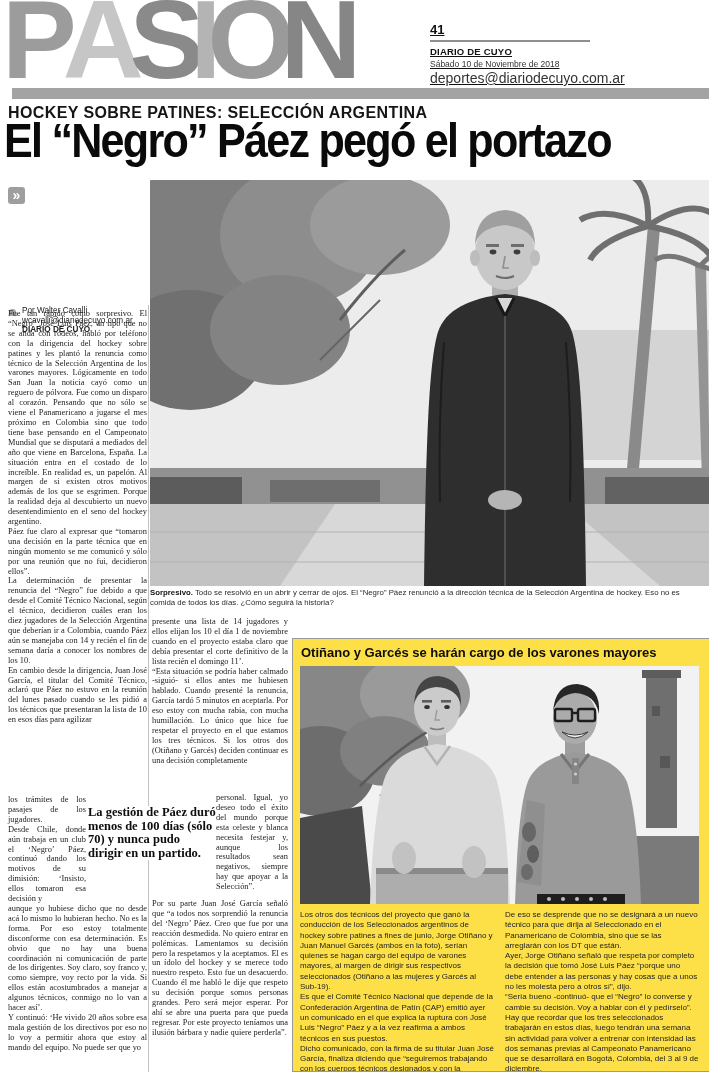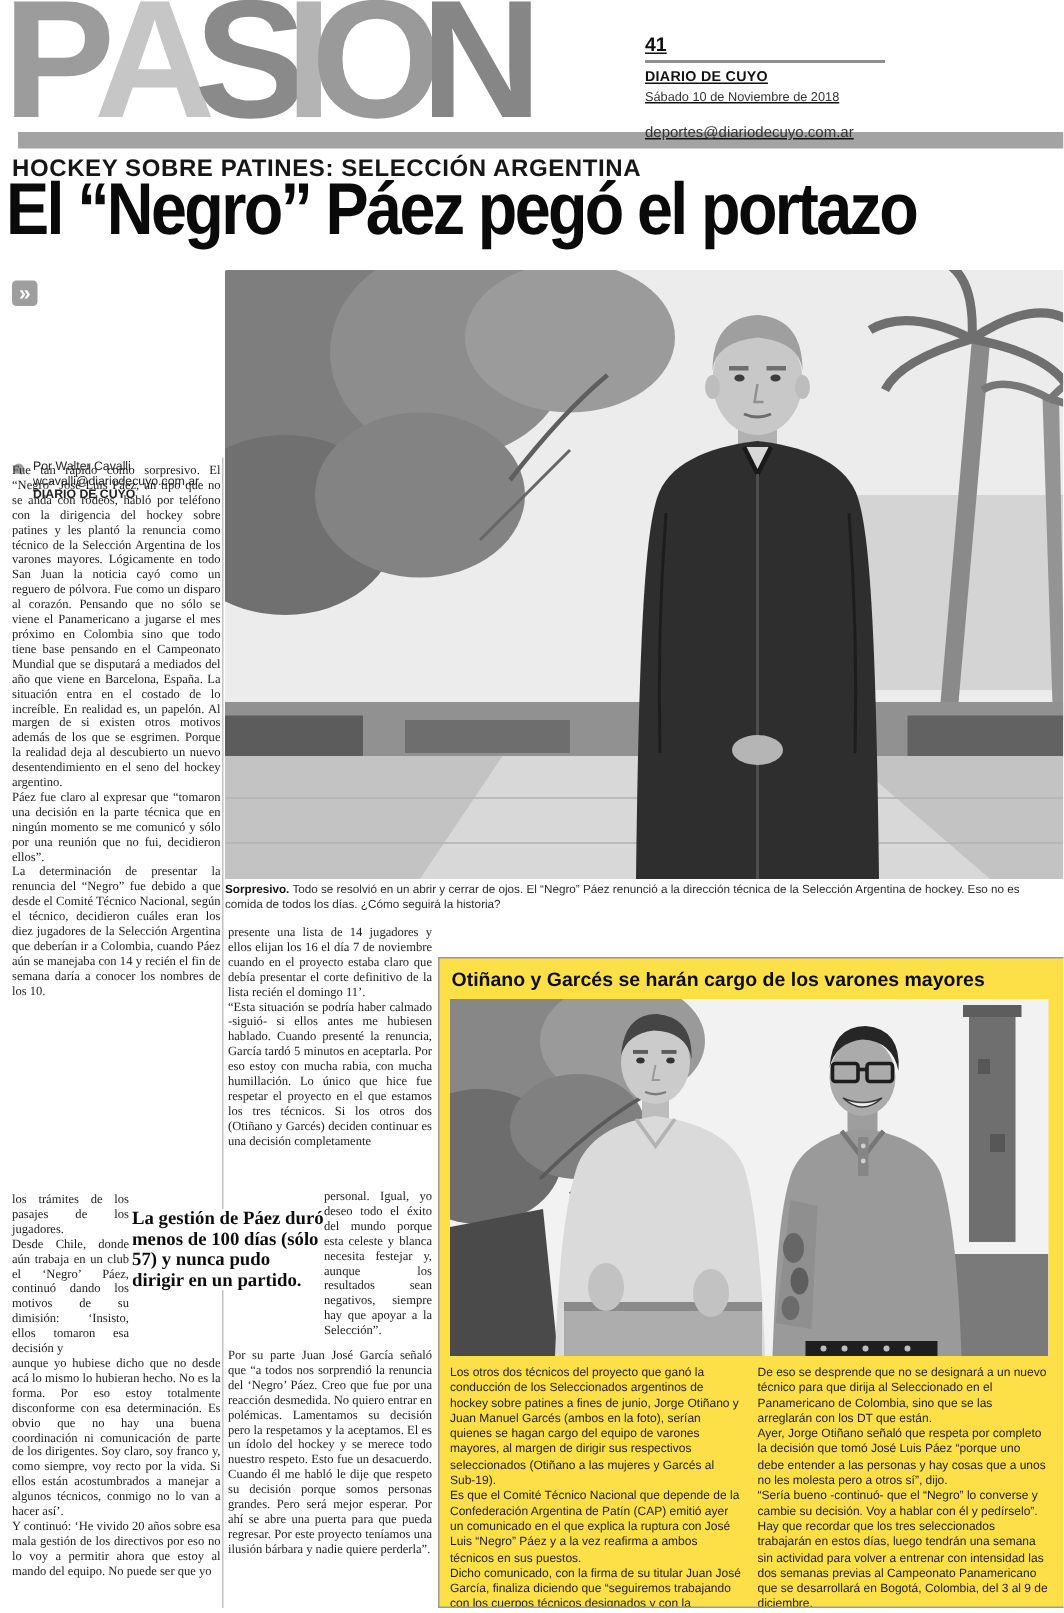--- a/index.html
+++ b/index.html
@@ -14,21 +14,21 @@
   
   .masthead{left:2px;top:-16px;font-weight:bold;font-size:112px;line-height:1;
     letter-spacing:-0.125em;white-space:nowrap;font-family:"Liberation Sans",sans-serif;}
   .masthead span{display:inline-block;}
   .mast-bar{left:12px;top:88px;width:697px;height:11px;}
   .hdr-right{left:430px;top:22px;width:172px;text-decoration:underline;}
   .hdr-right .pagenum{font-size:13px;font-weight:bold;}
   .hdr-right .rule{width:160px;height:2px;background:#8f8f8f;margin:3px 0 4px 0;}
   .hdr-right .paper{font-size:9.5px;font-weight:bold;letter-spacing:.2px;}
   .hdr-right .date{font-size:8.5px;color:#333;margin-top:2px;}
-  .hdr-right .mail{font-size:10px;color:#333;margin-top:14px;}
+  .hdr-right .mail{font-size:14px;color:#333;margin-top:1px;}
 
   
   .kicker{left:8px;top:104px;font-size:16px;font-weight:600;letter-spacing:.4px;color:#161616;}
   .headline{left:4px;top:112px;font-size:49px;font-weight:800;letter-spacing:-2px;
     white-space:nowrap;transform:scaleX(.88);transform-origin:left top;color:#0a0a0a;}
 
   
   .deck{left:8px;top:184px;width:140px;}
   .deck-icon{position:absolute;left:0;top:3px;width:17px;height:17px;border-radius:3px;
     background:#9e9e9e;color:#fff;font-weight:bold;font-size:14px;line-height:16px;text-align:center;}
@@ -102,34 +102,35 @@
   </div>
 </div>
 
 <div class="abs colrule"></div>
 
 <div class="abs col1 serif">
   <div class="toppart">
     <p>Fue tan rápido como sorpresivo. El “Negro” José Luis Páez, un tipo que no se anda con rodeos, habló por teléfono con la dirigencia del hockey sobre patines y les plantó la renuncia como técnico de la Selección Argentina de los varones mayores. Lógicamente en todo San Juan la noticia cayó como un reguero de pólvora. Fue como un disparo al corazón. Pensando que no sólo se viene el Panamericano a jugarse el mes próximo en Colombia sino que todo tiene base pensando en el Campeonato Mundial que se disputará a mediados del año que viene en Barcelona, España. La situación entra en el costado de lo increíble. En realidad es, un papelón. Al margen de si existen otros motivos además de los que se esgrimen. Porque la realidad deja al descubierto un nuevo desentendimiento en el seno del hockey argentino.</p>
     <p>Páez fue claro al expresar que “tomaron una decisión en la parte técnica que en ningún momento se me comunicó y sólo por una reunión que no fui, decidieron ellos”.</p>
     <p>La determinación de presentar la renuncia del “Negro” fue debido a que desde el Comité Técnico Nacional, según el técnico, decidieron cuáles eran los diez jugadores de la Selección Argentina que deberían ir a Colombia, cuando Páez aún se manejaba con 14 y recién el fin de semana daría a conocer los nombres de los 10.</p>
+    <p>En cambio desde la dirigencia, Juan José García, el titular del Comité Técnico, aclaró que Páez no estuvo en la reunión del lunes pasado cuando se les pidió a los técnicos que presentaran la lista de 10 en esos días para agilizar</p>
   </div>
   <div class="wraprow">
     <div class="narrow">
       <p>los trámites de los pasajes de los jugadores.</p>
       <p>Desde Chile, donde aún trabaja en un club el ‘Negro’ Páez, continuó dando los motivos de su dimisión: ‘Insisto, ellos tomaron esa decisión y</p>
     </div>
   </div>
   <div class="bottompart">
     <p>aunque yo hubiese dicho que no desde acá lo mismo lo hubieran hecho. No es la forma. Por eso estoy totalmente disconforme con esa determinación. Es obvio que no hay una buena coordinación ni comunicación de parte de los dirigentes. Soy claro, soy franco y, como siempre, voy recto por la vida. Si ellos están acostumbrados a manejar a algunos técnicos, conmigo no lo van a hacer así’.</p>
     <p>Y continuó: ‘He vivido 20 años sobre esa mala gestión de los directivos por eso no lo voy a permitir ahora que estoy al mando del equipo. No puede ser que yo</p>
   </div>
 </div>
 
-<div class="abs pullquote">La gestión de Páez duró menos de 100 días (sólo 57) y nunca pudo dirigir en un partido.</div>
+<div class="abs pullquote">La gestión de Páez duró menos de 100 días (sólo 70) y nunca pudo dirigir en un partido.</div>
 
 <div class="abs main-photo">
   <svg width="559" height="406" viewBox="0 0 559 406">
     <rect x="0" y="0" width="559" height="406" fill="#ececec"></rect>
     <rect x="360" y="150" width="199" height="130" fill="#d4d4d4"></rect>
 
     <ellipse cx="55" cy="70" rx="95" ry="85" fill="#7e7e7e"></ellipse>
     <ellipse cx="150" cy="55" rx="80" ry="70" fill="#8d8d8d"></ellipse>
     <ellipse cx="40" cy="170" rx="75" ry="60" fill="#707070"></ellipse>
     <ellipse cx="130" cy="150" rx="70" ry="55" fill="#838383"></ellipse>
@@ -177,21 +178,21 @@
     </g>
   </svg>
 </div>
 
 <div class="abs caption">
   <span class="lead">Sorpresivo.</span><span> Todo se resolvió en un abrir y cerrar de ojos. El “Negro” Páez renunció a la dirección técnica de la Selección Argentina de hockey. Eso no es comida de todos los días. ¿Cómo seguirá la historia?</span>
 </div>
 
 <div class="abs col2 serif">
   <div class="toppart">
-    <p>presente una lista de 14 jugadores y ellos elijan los 16 el día 7 de noviembre cuando en el proyecto estaba claro que debía presentar el corte definitivo de la lista recién el domingo 11’.</p>
+    <p>presente una lista de 14 jugadores y ellos elijan los 10 el día 1 de noviembre cuando en el proyecto estaba claro que debía presentar el corte definitivo de la lista recién el domingo 11’.</p>
     <p>“Esta situación se podría haber calmado -siguió- si ellos antes me hubiesen hablado. Cuando presenté la renuncia, García tardó 5 minutos en aceptarla. Por eso estoy con mucha rabia, con mucha humillación. Lo único que hice fue respetar el proyecto en el que estamos los tres técnicos. Si los otros dos (Otiñano y Garcés) deciden continuar es una decisión completamente</p>
   </div>
   <div class="wraprow">
     <div class="spacer"></div>
     <div class="narrow">
       <p>personal. Igual, yo deseo todo el éxito del mundo porque esta celeste y blanca necesita festejar y, aunque los resultados sean negativos, siempre hay que apoyar a la Selección”.</p>
     </div>
   </div>
   <div class="bottompart">
     <p>Por su parte Juan José García señaló que “a todos nos sorprendió la renuncia del ‘Negro’ Páez. Creo que fue por una reacción desmedida. No quiero entrar en polémicas. Lamentamos su decisión pero la respetamos y la aceptamos. El es un ídolo del hockey y se merece todo nuestro respeto. Esto fue un desacuerdo. Cuando él me habló le dije que respeto su decisión porque somos personas grandes. Pero será mejor esperar. Por ahí se abre una puerta para que pueda regresar. Por este proyecto teníamos una ilusión bárbara y nadie quiere perderla”.</p>

